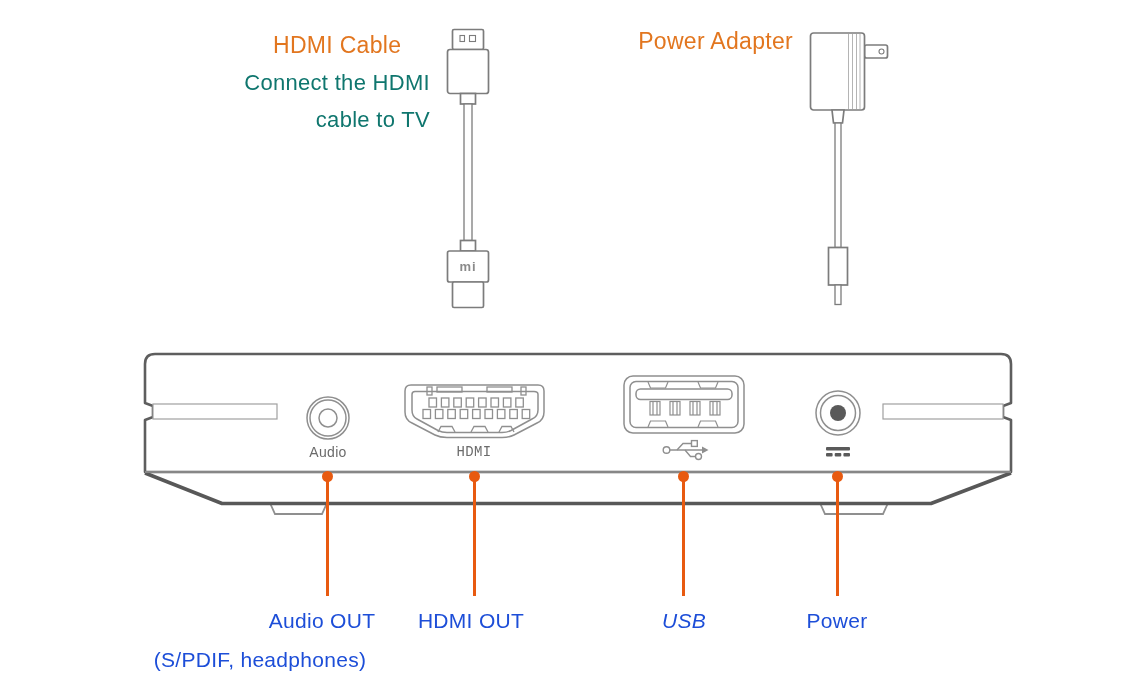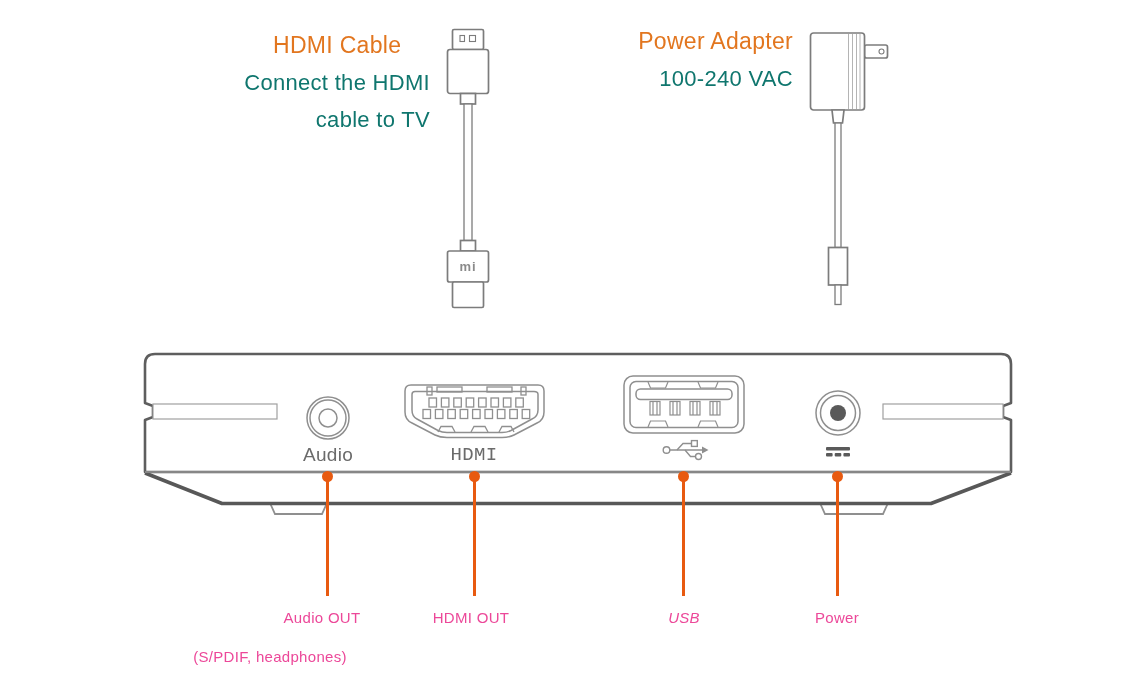--- a/index.html
+++ b/index.html
@@ -8,32 +8,32 @@
     font-family:"Liberation Sans", sans-serif;
   }
   .anno{position:absolute;text-align:right;}
   .anno-left{top:27px;right:712px;}
   .anno-right{top:23px;right:349px;}
   .anno-title{font-size:23px;line-height:37px;color:#E2761F;letter-spacing:.3px;text-align:center;}
   .anno-line{font-size:22px;line-height:37px;color:#0f766e;letter-spacing:.3px;}
   svg{position:absolute;display:block;}
   .port-label{
     position:absolute;transform:translateX(-50%);
-    font-size:19px;color:#6B6B6B;letter-spacing:.3px;white-space:nowrap;
+    font-size:14px;color:#6B6B6B;letter-spacing:.3px;white-space:nowrap;
   }
   .callout-line{
     position:absolute;top:477px;width:3px;height:119px;background:#E85A10;
   }
   .callout-line::before{
     content:'';position:absolute;top:-6px;left:-4px;width:11px;height:11px;
     border-radius:50%;background:#E85A10;
   }
   .out-label{
     position:absolute;transform:translateX(-50%);
-    font-size:15px;color:#ec4899;letter-spacing:.3px;white-space:nowrap;
+    font-size:21px;color:#1d4ed8;letter-spacing:.3px;white-space:nowrap;
   }
 </style>
 </head>
 <body>
 
 <div class="canvas">
 
   <div class="anno anno-left">
     <div class="anno-title">HDMI Cable</div>
     <div class="anno-line">Connect the HDMI</div>
@@ -50,21 +50,20 @@
       <rect x="24" y="78" width="8" height="136.5" stroke-width="1.3"></rect>
       <rect x="20.5" y="214.5" width="15" height="10.5"></rect>
       <rect x="7.5" y="225" width="41" height="31" rx="2"></rect>
       <rect x="12.5" y="256" width="31" height="25.5" rx="1.5"></rect>
     </g>
     <text x="28" y="245" text-anchor="middle" fill="#8A8A8A" style="font-family:'Liberation Sans',sans-serif;font-size:13px;font-weight:bold;letter-spacing:1px;">mi</text>
   </svg>
 
   <div class="anno anno-right">
     <div class="anno-title">Power Adapter</div>
-    <div class="anno-line">100-240 VAC</div>
   </div>
 
   <svg style="left:806px;top:28px;" width="90" height="282" viewBox="0 0 90 282">
     <g stroke="#7C7C7C" fill="#FFFFFF" stroke-width="1.7">
       <rect x="58.5" y="17" width="23" height="13" rx="2"></rect>
       <circle cx="75.5" cy="23.5" r="2.5" stroke-width="1.1"></circle>
       <rect x="4.5" y="5" width="54" height="77" rx="3"></rect>
       <path d="M42.5,6 V81 M46.5,6 V81 M50.5,6 V81 M54,6 V81" stroke="#ABABAB" stroke-width="0.9" fill="none"></path>
       <path d="M26,82 L38,82 L36.5,95 L27.5,95 Z"></path>
       <rect x="29" y="95" width="6" height="124.5" stroke-width="1.3"></rect>
@@ -169,18 +168,18 @@
 
   <div class="port-label" style="left:328px;top:444px;">Audio</div>
   <div class="port-label" style="left:474px;top:444px;font-family:Liberation Mono, monospace;">HDMI</div>
 
   <div class="callout-line" style="left:326px;"></div>
   <div class="callout-line" style="left:473px;"></div>
   <div class="callout-line" style="left:682px;"></div>
   <div class="callout-line" style="left:836px;"></div>
 
   <div class="out-label" style="left:322px;top:609px;">Audio OUT</div>
-  <div class="out-label" style="left:270px;top:648px;">(S/PDIF, headphones)</div>
+  <div class="out-label" style="left:260px;top:648px;">(S/PDIF, headphones)</div>
   <div class="out-label" style="left:471px;top:609px;">HDMI OUT</div>
   <div class="out-label" style="left:684px;top:609px;font-style:italic;">USB</div>
   <div class="out-label" style="left:837px;top:609px;">Power</div>
 
 </div>
 
 </body></html>

